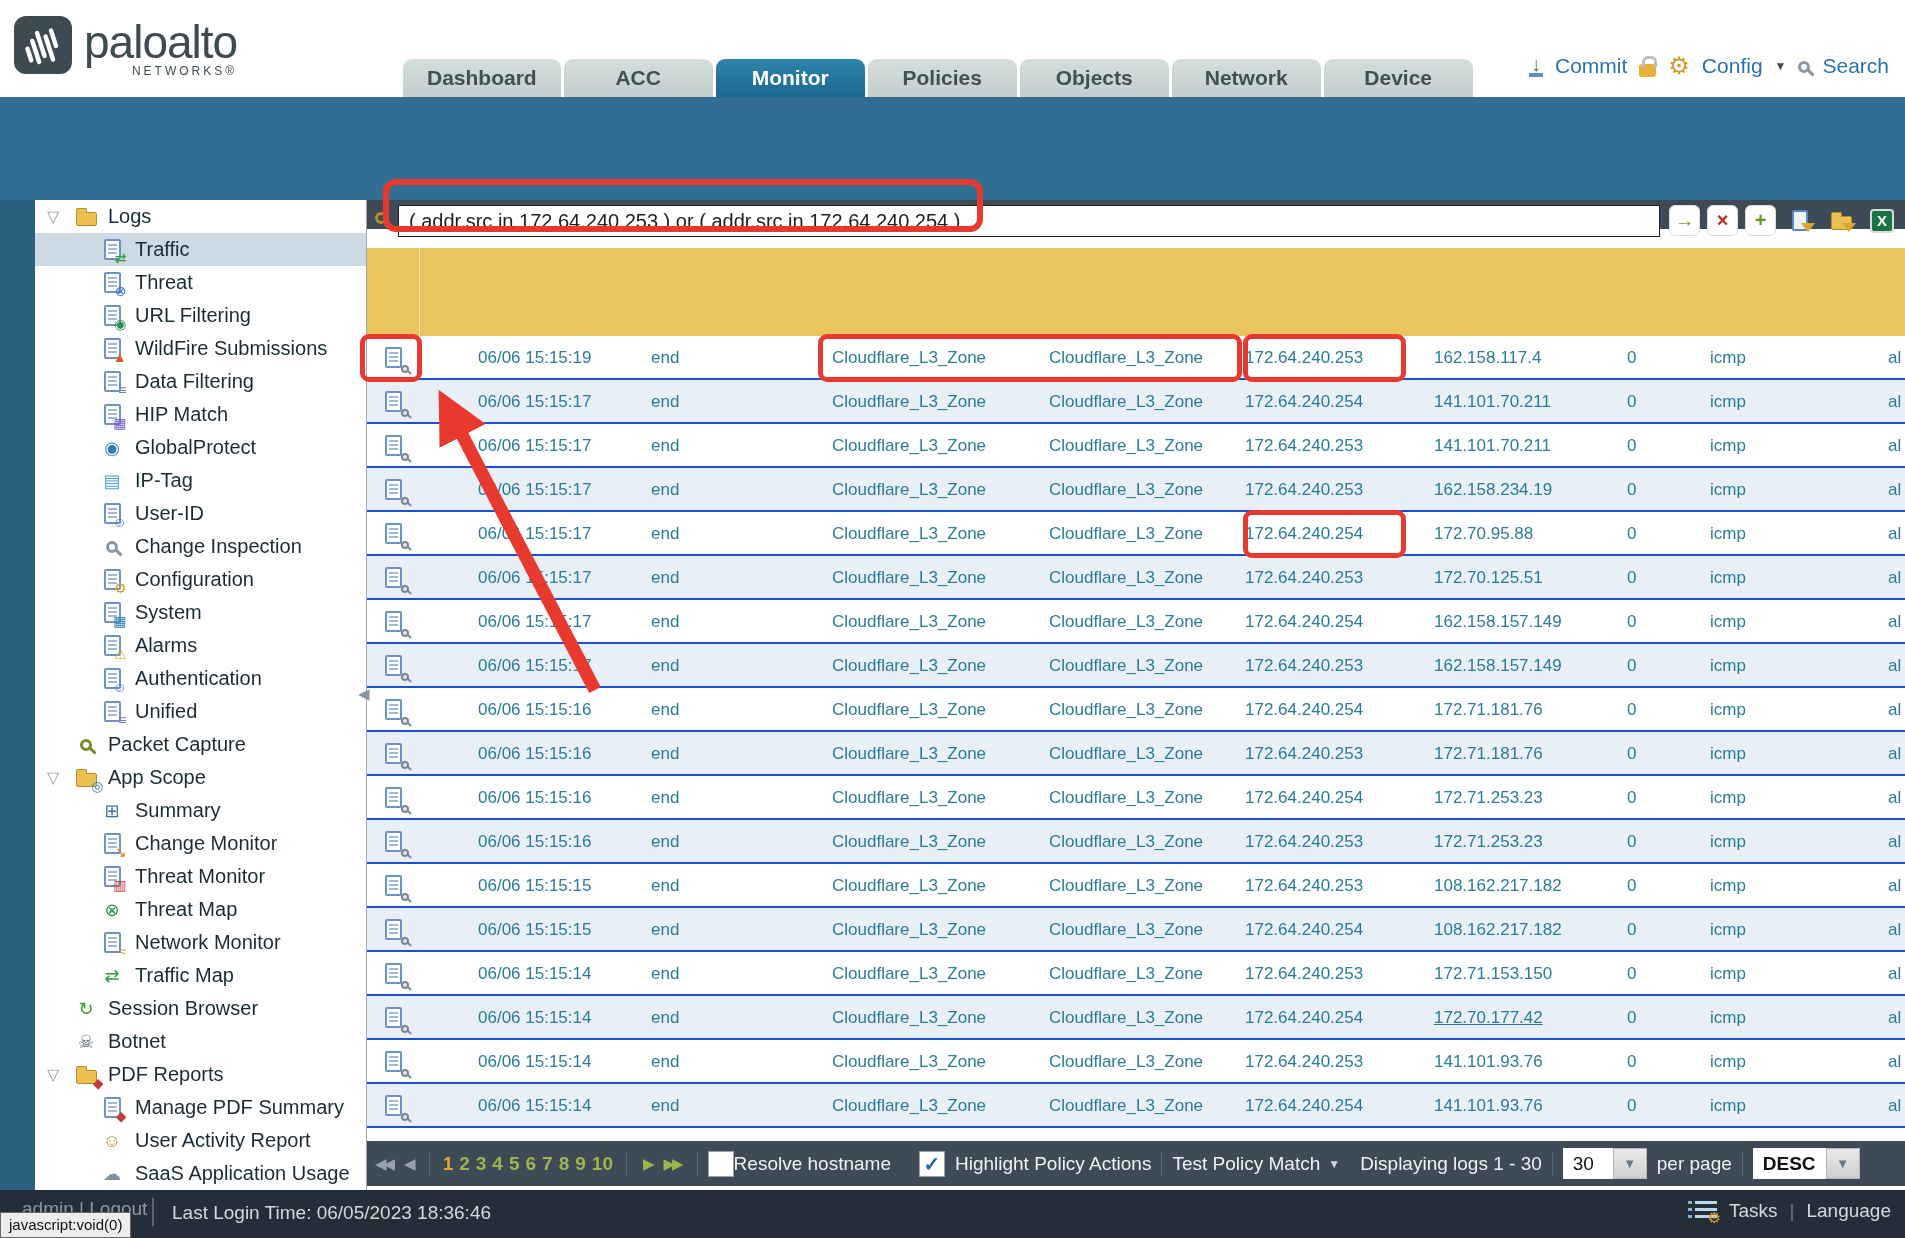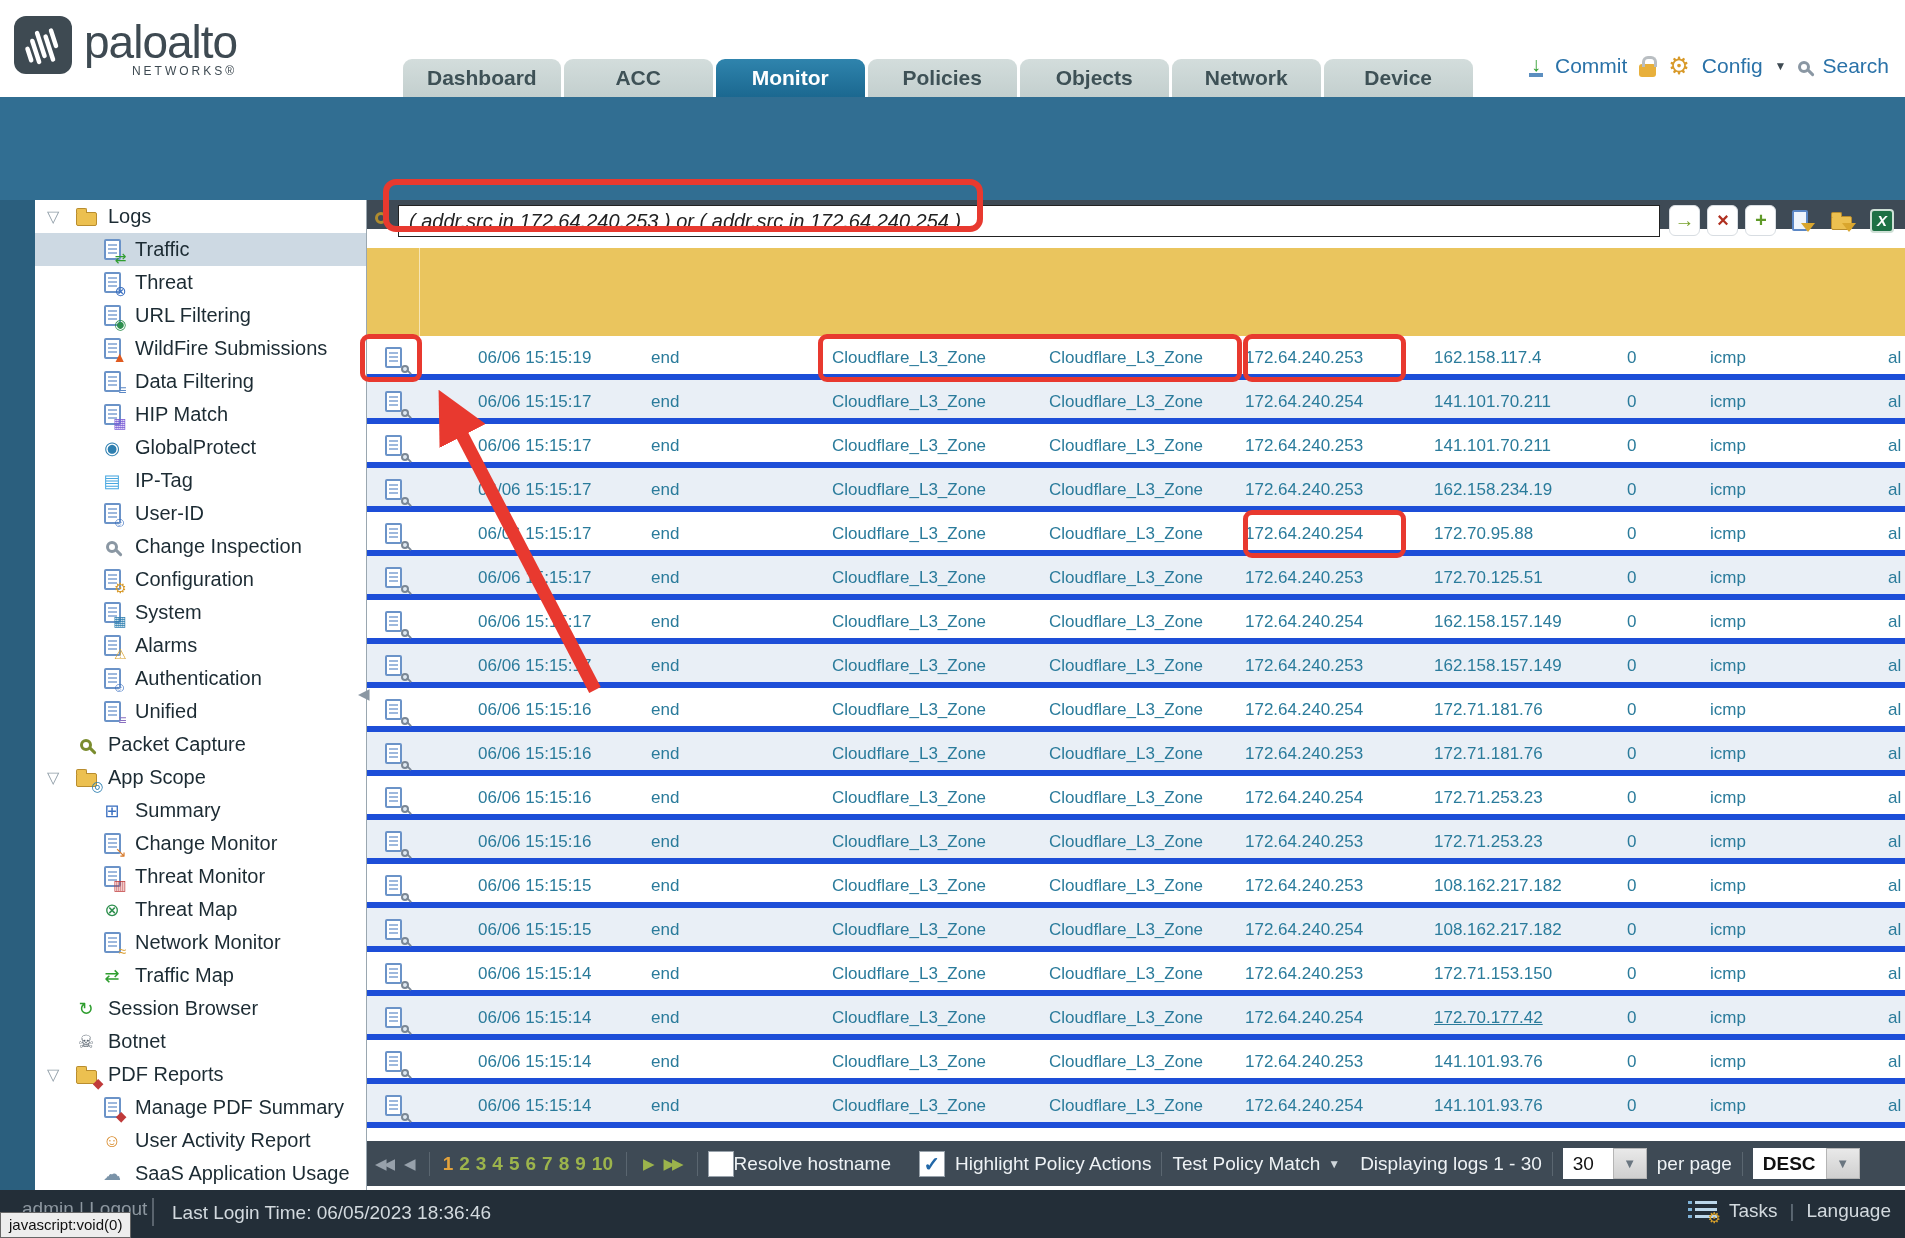--- a/index.html
+++ b/index.html
@@ -70,39 +70,39 @@
   .folder { display:inline-block; width:21px; height:14px; background:#ecc050; border:1px solid #b98d2e;
     border-radius:2px; position:relative; margin-top:5px; }
   .folder::before { content:""; position:absolute; top:-5px; left:-1px; width:9px; height:4px; background:#ecc050;
     border:1px solid #b98d2e; border-bottom:none; border-radius:2px 2px 0 0; }
   .glyph { font-size:18px; line-height:1; }
 
   .collapse-handle { position:absolute; left:358px; top:685px; color:#8a97a3; font-size:15px; z-index:20; }
 
   
   .main { position:absolute; left:367px; top:200px; width:1538px; height:990px; background:#fff; overflow:hidden; }
-  .filter-row { position:absolute; left:0; top:0; width:1538px; height:29px; background:#3e4a55;font-style:italic; }
+  .filter-row { position:absolute; left:0; top:0; width:1538px; height:29px; background:#3e4a55; }
   .filter-mag { position:absolute; left:8px; top:12px; color:#b08c2e; }
   .filter-input { position:absolute; left:31px; top:5px; width:1262px; height:32px; background:#fff;
     border:1px solid #222; font-size:20px; color:#222; padding:0 10px; line-height:30px; white-space:nowrap; overflow:hidden; }
   .filter-btns { position:absolute; right:6px; top:5px; display:flex; gap:7px; align-items:center; }
   .fbtn { width:31px; height:31px; background:#fff; border-radius:6px; display:flex; align-items:center;
     justify-content:center; font-weight:bold; font-size:20px; border:1px solid #d8dde2; }
   .fbare { width:34px; height:31px; display:flex; align-items:center; justify-content:center; position:relative; }
   .mini-doc { display:inline-block; width:16px; height:21px; background:#eef4fb; border:2px solid #5b87c5; border-radius:2px; }
   .funnel { display:inline-block; width:0; height:0; border-left:7px solid transparent; border-right:7px solid transparent;
     border-top:9px solid #d9a62e; position:absolute; right:2px; bottom:4px; }
   .excel { width:24px; height:24px; background:#1e7145; color:#fff; font-weight:bold; font-size:15px;
     display:flex; align-items:center; justify-content:center; border-radius:4px; border:2px solid #cfe0d6; }
 
   .tbl-header { position:absolute; left:0; top:48px; width:1538px; height:88px; background:#eac55e; display:flex;flex-direction:column; }
   .th-cell { height:88px; display:flex; align-items:center; padding-left:10px; font-size:18px; color:#3f3f3f;
     border-right:1px solid rgba(255,255,255,.55); overflow:hidden; white-space:nowrap; flex:none; }
   .tbl-rows { position:absolute; left:0; top:136px; width:1538px; }
-  .t-row { display:flex; height:44px; background:#fff; border-bottom:6px solid #1d4ed8; }
+  .t-row { display:flex; height:44px; background:#fff; border-bottom:2px solid #1d4ed8; }
   .t-row.alt { background:#e9eff6; }
   .td-cell { height:43px; line-height:43px; padding-left:10px; font-size:17px; color:#2a7b9b;
     overflow:hidden; white-space:nowrap; flex:none; }
   .td-cell.u { text-decoration:underline; }
   .logdoc-wrap { display:flex; align-items:center; justify-content:center; height:43px; flex:none; }
   .logdoc { position:relative; display:inline-block; width:17px; height:21px; background:#fff;
     border:2px solid #6b93c8; border-radius:2px; }
   .logdoc::before { content:""; position:absolute; left:2px; top:3px; right:2px; height:10px;
     background:repeating-linear-gradient(#9db8dd 0 2px, transparent 2px 4px); }
   .logdoc .lmag { position:absolute; right:-9px; bottom:-7px; width:8px; height:8px;

